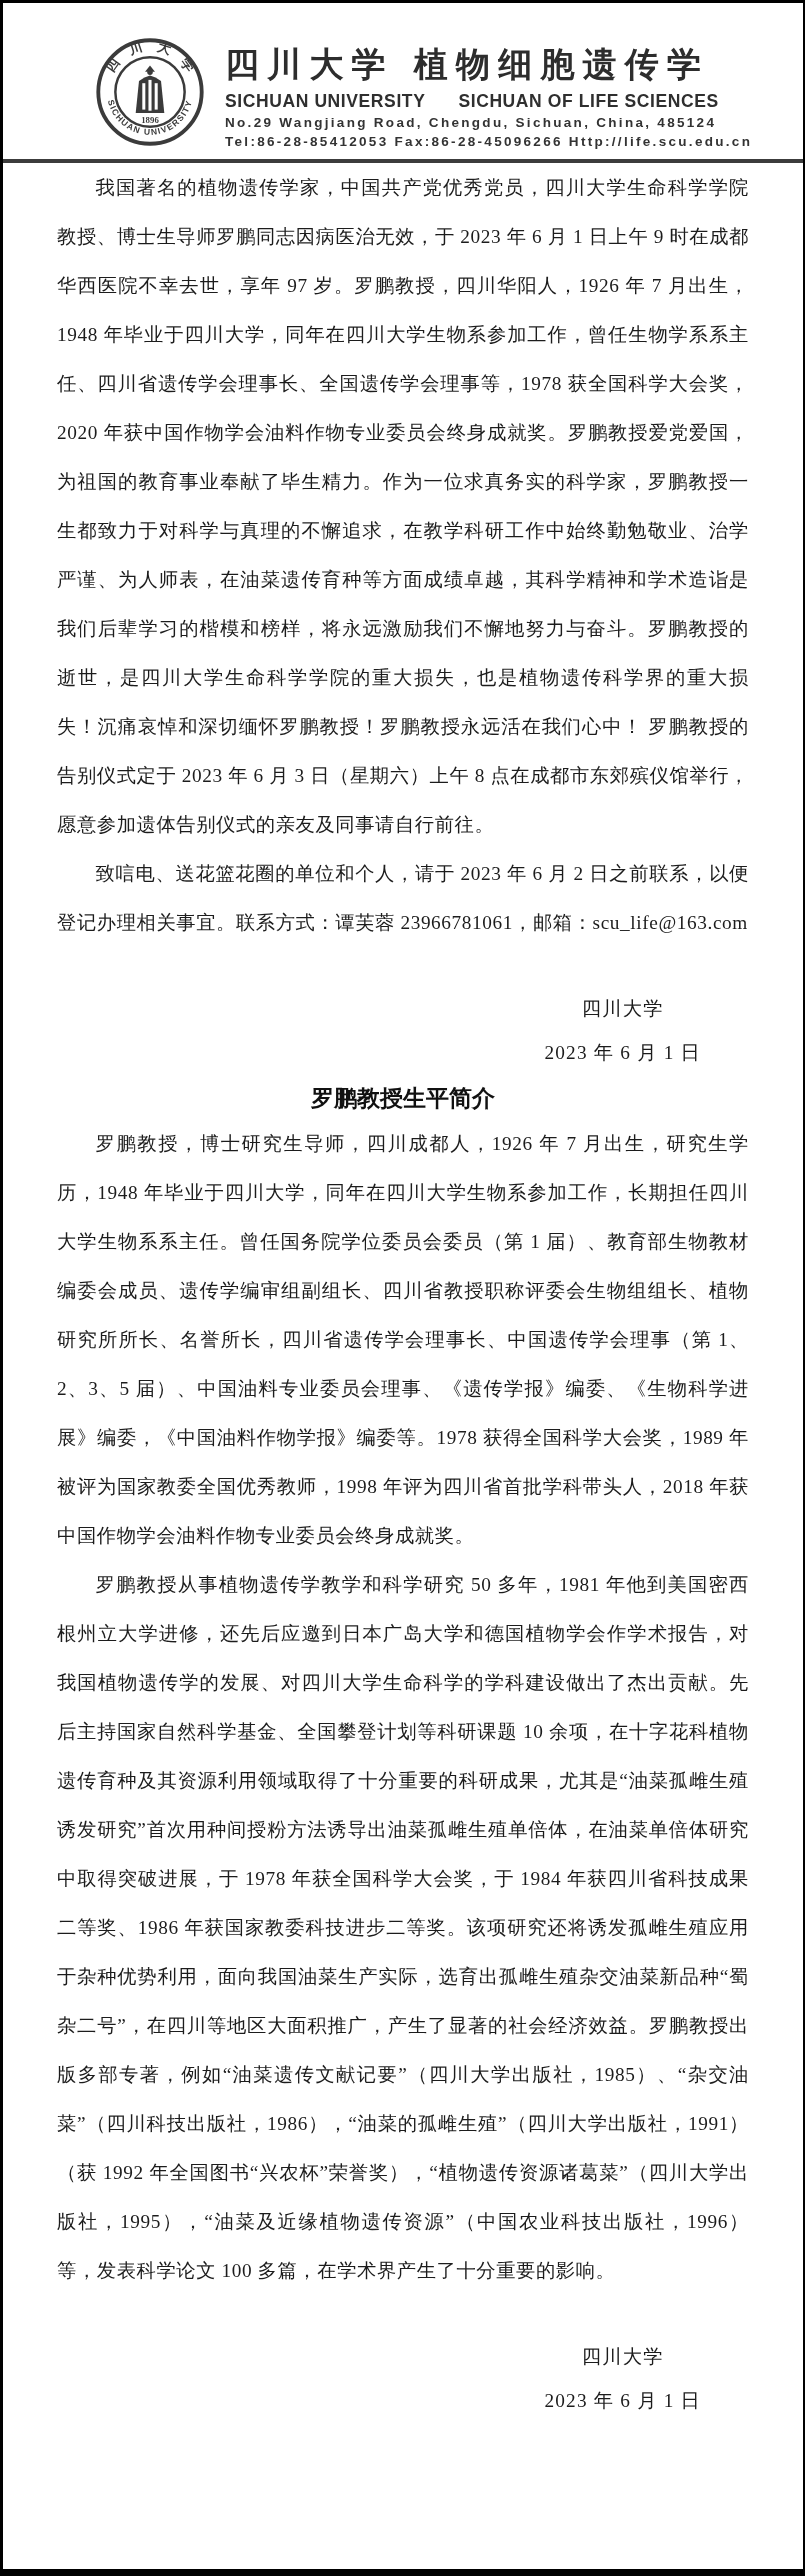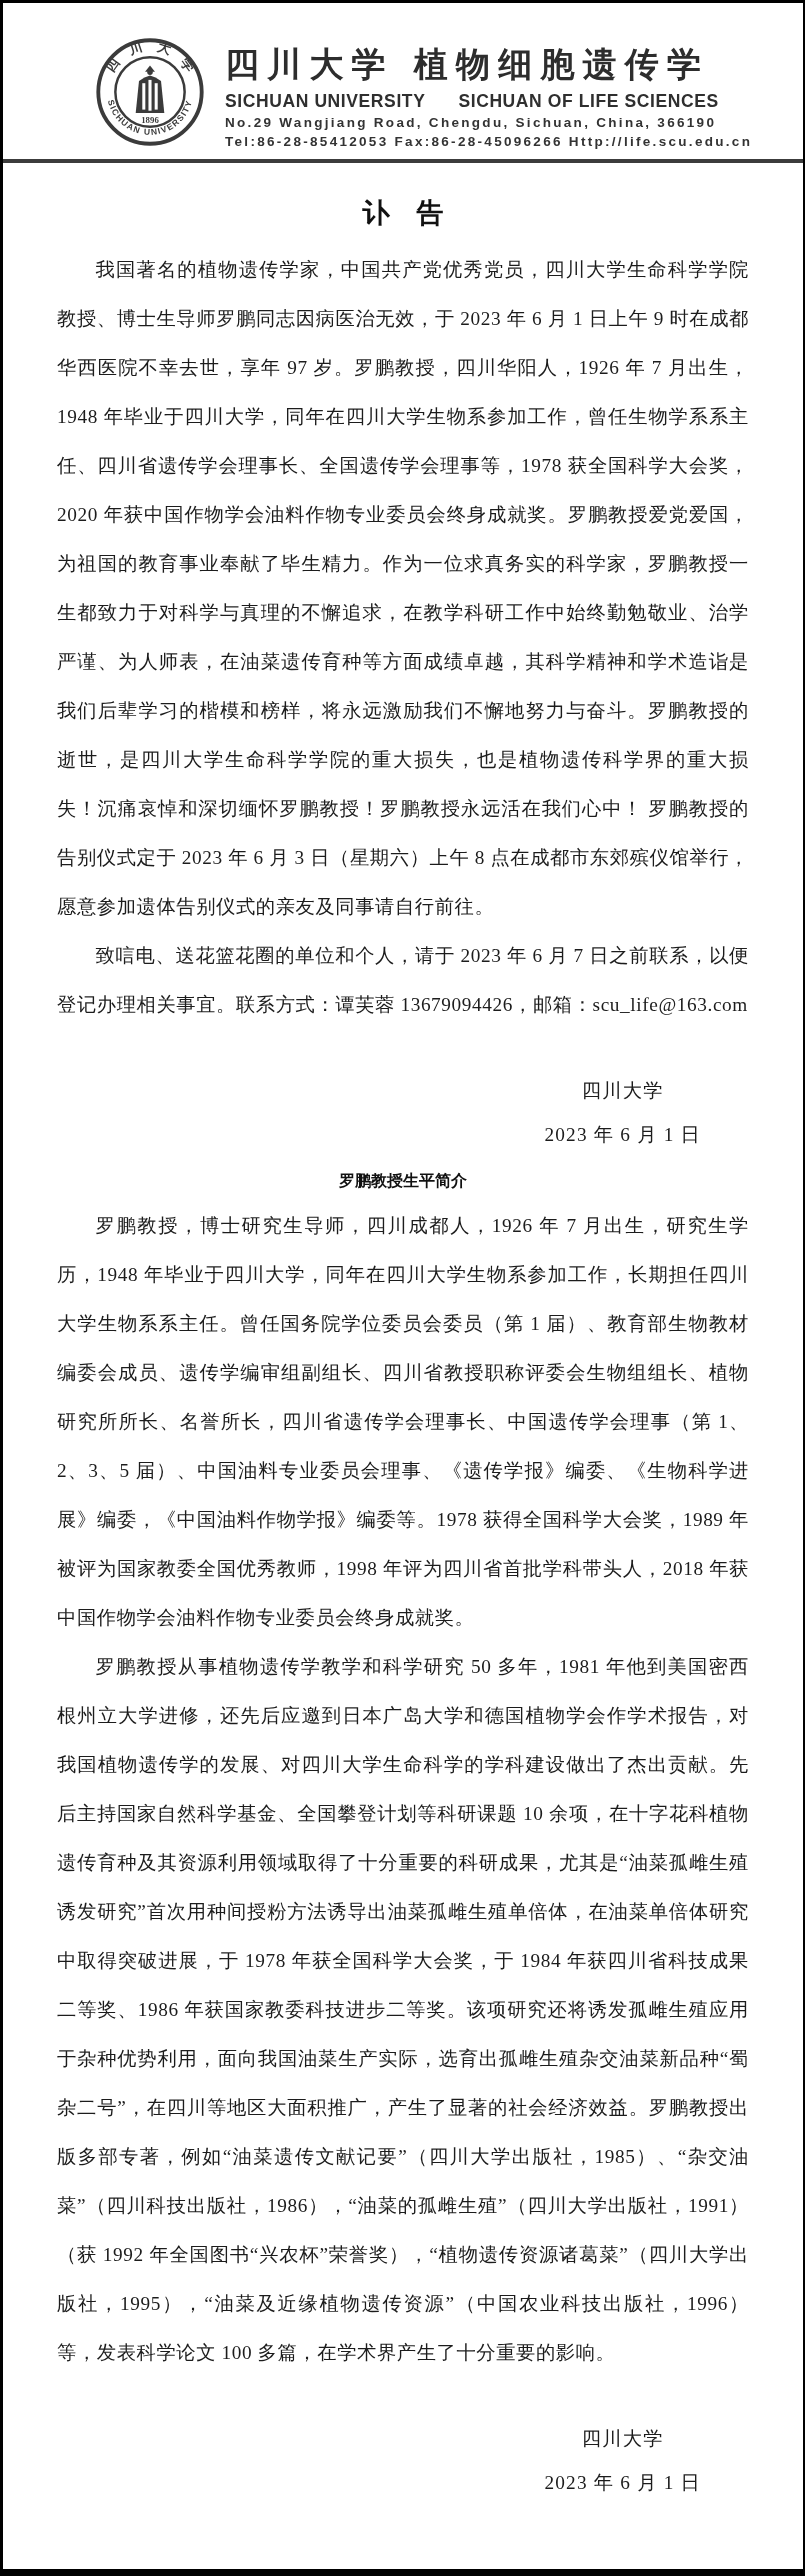--- a/index.html
+++ b/index.html
@@ -43,21 +43,21 @@
   .doc-body{padding:0 54px;}
   .doc-title{
     text-align:center;font-weight:bold;font-size:27px;
     margin:33px 0 14px 0;line-height:35px;color:#111;
   }
   .doc-body p{
     margin:0;font-size:19.3px;line-height:49px;
     text-align:justify;text-indent:2em;letter-spacing:0.6px;
   }
   .section-title{
-    text-align:center;font-weight:bold;font-size:16px;
+    text-align:center;font-weight:bold;font-size:23px;
     margin:3.5px 0 0 0;line-height:41px;color:#111;
   }
   .sig-block{
     width:max-content;margin:40px 48px 0 auto;
     text-align:center;font-size:19.3px;line-height:44px;
     letter-spacing:1.2px;
   }
   .seal text{fill:#3b3b3b;}
 </style>
 </head>
@@ -93,33 +93,32 @@
 
     <div class="head-text">
       <div class="cn-title">
         <span>四川大学</span>
         <span>植物细胞遗传学</span>
       </div>
       <div class="en-title">
         <span>SICHUAN  UNIVERSITY</span>
         <span>SICHUAN OF LIFE SCIENCES</span>
       </div>
-      <div class="addr-line">No.29 Wangjiang Road, Chengdu, Sichuan, China, 366190</div>
+      <div class="addr-line">No.29 Wangjiang Road, Chengdu, Sichuan, China, 485124</div>
       <div class="contact-line">Tel:86-28-85412053  Fax:86-28-45096266  Http://life.scu.edu.cn</div>
     </div>
   </div>
 
   <div class="head-rule"></div>
 
   <div class="doc-body">
 
-    <div class="doc-title">讣　告</div>
 
     <p>我国著名的植物遗传学家，中国共产党优秀党员，四川大学生命科学学院教授、博士生导师罗鹏同志因病医治无效，于 2023 年 6 月 1 日上午 9 时在成都华西医院不幸去世，享年 97 岁。罗鹏教授，四川华阳人，1926 年 7 月出生，1948 年毕业于四川大学，同年在四川大学生物系参加工作，曾任生物学系系主任、四川省遗传学会理事长、全国遗传学会理事等，1978 获全国科学大会奖，2020 年获中国作物学会油料作物专业委员会终身成就奖。罗鹏教授爱党爱国，为祖国的教育事业奉献了毕生精力。作为一位求真务实的科学家，罗鹏教授一生都致力于对科学与真理的不懈追求，在教学科研工作中始终勤勉敬业、治学严谨、为人师表，在油菜遗传育种等方面成绩卓越，其科学精神和学术造诣是我们后辈学习的楷模和榜样，将永远激励我们不懈地努力与奋斗。罗鹏教授的逝世，是四川大学生命科学学院的重大损失，也是植物遗传科学界的重大损失！沉痛哀悼和深切缅怀罗鹏教授！罗鹏教授永远活在我们心中！ 罗鹏教授的告别仪式定于 2023 年 6 月 3 日（星期六）上午 8 点在成都市东郊殡仪馆举行，愿意参加遗体告别仪式的亲友及同事请自行前往。</p>
-    <p>致唁电、送花篮花圈的单位和个人，请于 2023 年 6 月 7 日之前联系，以便登记办理相关事宜。联系方式：谭芙蓉 13679094426，邮箱：scu_life@163.com</p>
+    <p>致唁电、送花篮花圈的单位和个人，请于 2023 年 6 月 2 日之前联系，以便登记办理相关事宜。联系方式：谭芙蓉 23966781061，邮箱：scu_life@163.com</p>
 
     <div class="sig-block">
       <div>四川大学</div>
       <div>2023 年 6 月 1 日</div>
     </div>
 
     <div class="section-title">罗鹏教授生平简介</div>
 
     <p>罗鹏教授，博士研究生导师，四川成都人，1926 年 7 月出生，研究生学历，1948 年毕业于四川大学，同年在四川大学生物系参加工作，长期担任四川大学生物系系主任。曾任国务院学位委员会委员（第 1 届）、教育部生物教材编委会成员、遗传学编审组副组长、四川省教授职称评委会生物组组长、植物研究所所长、名誉所长，四川省遗传学会理事长、中国遗传学会理事（第 1、2、3、5 届）、中国油料专业委员会理事、《遗传学报》编委、《生物科学进展》编委，《中国油料作物学报》编委等。1978 获得全国科学大会奖，1989 年被评为国家教委全国优秀教师，1998 年评为四川省首批学科带头人，2018 年获中国作物学会油料作物专业委员会终身成就奖。</p>
     <p>罗鹏教授从事植物遗传学教学和科学研究 50 多年，1981 年他到美国密西根州立大学进修，还先后应邀到日本广岛大学和德国植物学会作学术报告，对我国植物遗传学的发展、对四川大学生命科学的学科建设做出了杰出贡献。先后主持国家自然科学基金、全国攀登计划等科研课题 10 余项，在十字花科植物遗传育种及其资源利用领域取得了十分重要的科研成果，尤其是“油菜孤雌生殖诱发研究”首次用种间授粉方法诱导出油菜孤雌生殖单倍体，在油菜单倍体研究中取得突破进展，于 1978 年获全国科学大会奖，于 1984 年获四川省科技成果二等奖、1986 年获国家教委科技进步二等奖。该项研究还将诱发孤雌生殖应用于杂种优势利用，面向我国油菜生产实际，选育出孤雌生殖杂交油菜新品种“蜀杂二号”，在四川等地区大面积推广，产生了显著的社会经济效益。罗鹏教授出版多部专著，例如“油菜遗传文献记要”（四川大学出版社，1985）、“杂交油菜”（四川科技出版社，1986），“油菜的孤雌生殖”（四川大学出版社，1991）（获 1992 年全国图书“兴农杯”荣誉奖），“植物遗传资源诸葛菜”（四川大学出版社，1995），“油菜及近缘植物遗传资源”（中国农业科技出版社，1996）等，发表科学论文 100 多篇，在学术界产生了十分重要的影响。</p>

